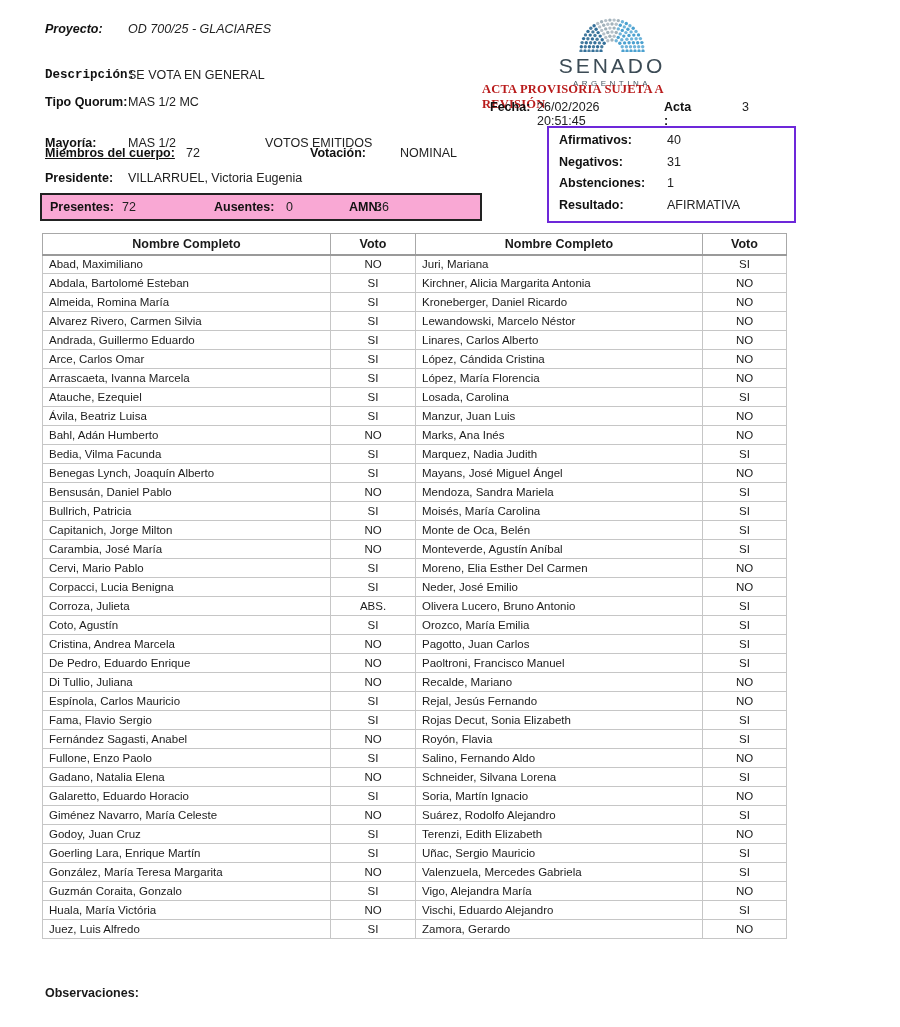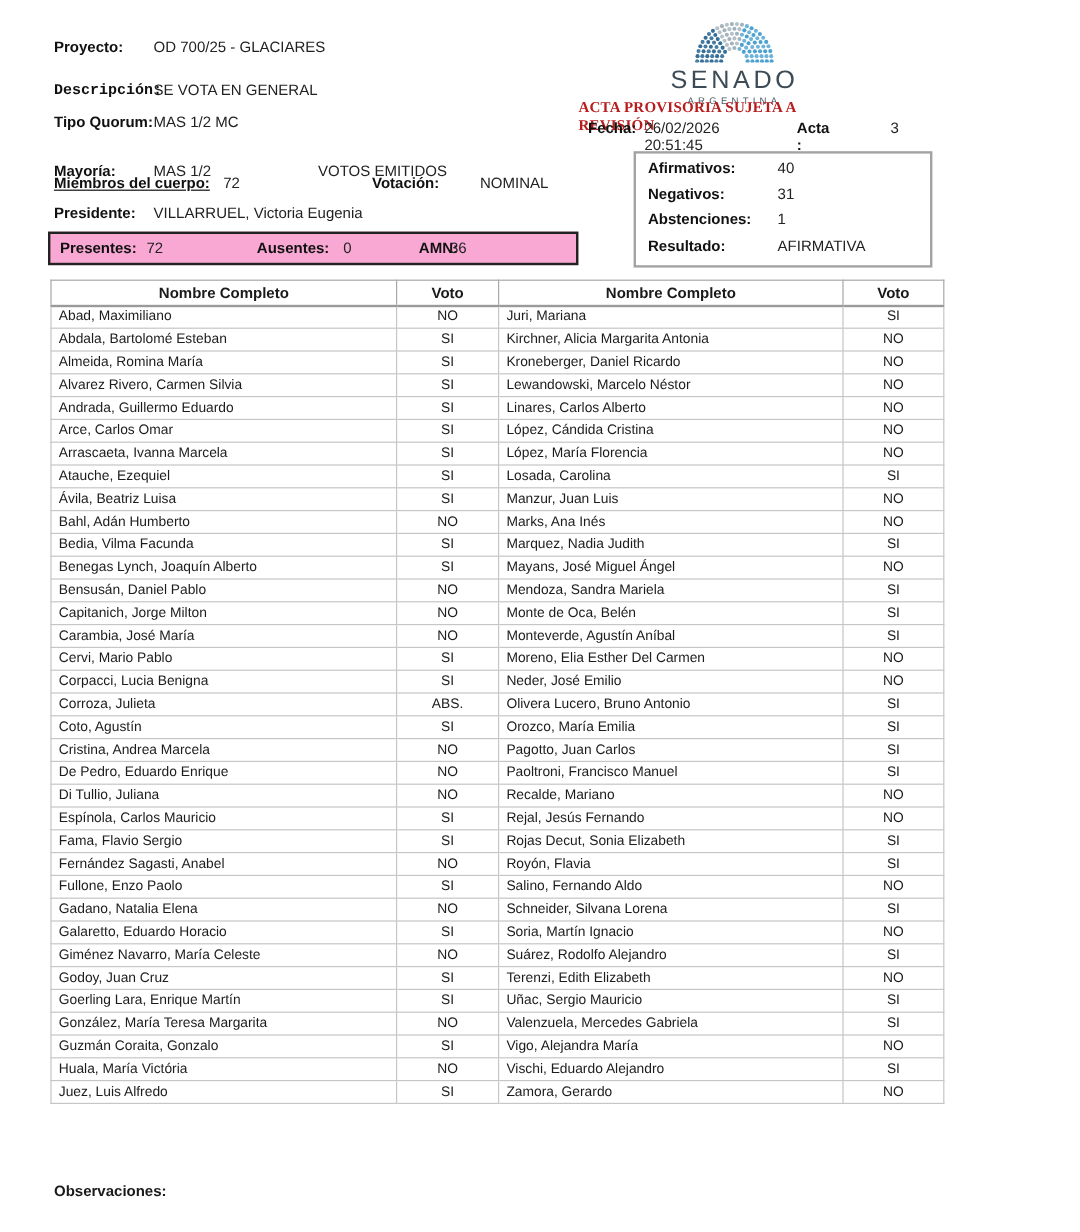--- a/index.html
+++ b/index.html
@@ -35,22 +35,22 @@
   }
   .banner {
     position: absolute; left: 482px; top: 82px; width: 240px;
     font-family: "Liberation Serif", serif; font-weight: bold;
     font-size: 12.5px; color: #1a5276; letter-spacing: 0.2px;
   }
   .fecha-line { position: absolute; top: 100px; }
 
   
   .results-box {
-    position: absolute; left: 528px; top: 126px; width: 249px; height: 97px;
-    border: 2px solid #a3a3a3; background: #fff;
+    position: absolute; left: 547px; top: 126px; width: 249px; height: 97px;
+    border: 2px solid #6d28d9; background: #fff;
     display: flex; flex-direction: column; justify-content: space-evenly;
     padding: 2px 0;
   }
   .results-row { position: relative; height: 18px; }
   .results-row .lbl { position: absolute; left: 10px; }
   .results-row .val { position: absolute; left: 118px; }
 
   
   table.vote-table {
     position: absolute; left: 42px; top: 233px; width: 744px;
@@ -69,21 +69,21 @@
   col.c-name1 { width: 288px; }
   col.c-vote1 { width: 85px; }
   col.c-name2 { width: 287px; }
   col.c-vote2 { width: 84px; }
 
   .observaciones { position: absolute; left: 45px; top: 986px; font-size: 12.5px; font-weight: bold; }
 </style>
 </head>
 <body>
 
-<div class="field-line" style="top:32px;">
+<div class="field-line" style="top:22px;font-style:italic;">
   <span class="lbl abs" style="left:45px;">Proyecto:</span>
   <span class="val abs" style="left:128px;">OD 700/25 - GLACIARES</span>
 </div>
 
 <div class="field-line" style="top:68px;">
   <span class="lbl abs" style="left:45px;font-family:Liberation Mono, monospace;">Descripción:</span>
   <span class="val abs" style="left:128px;">SE VOTA EN GENERAL</span>
 </div>
 
 <div class="field-line" style="top:95px;">
@@ -340,20 +340,26 @@
         <td class="name-cell">Mayans, José Miguel Ángel</td>
         <td class="vote-cell">NO</td>
       </tr>
       <tr>
         <td class="name-cell">Bensusán, Daniel Pablo</td>
         <td class="vote-cell">NO</td>
         <td class="name-cell">Mendoza, Sandra Mariela</td>
         <td class="vote-cell">SI</td>
       </tr>
       <tr>
+        <td class="name-cell">Bullrich, Patricia</td>
+        <td class="vote-cell">SI</td>
+        <td class="name-cell">Moisés, María Carolina</td>
+        <td class="vote-cell">SI</td>
+      </tr>
+      <tr>
         <td class="name-cell">Capitanich, Jorge Milton</td>
         <td class="vote-cell">NO</td>
         <td class="name-cell">Monte de Oca, Belén</td>
         <td class="vote-cell">SI</td>
       </tr>
       <tr>
         <td class="name-cell">Carambia, José María</td>
         <td class="vote-cell">NO</td>
         <td class="name-cell">Monteverde, Agustín Aníbal</td>
         <td class="vote-cell">SI</td>

